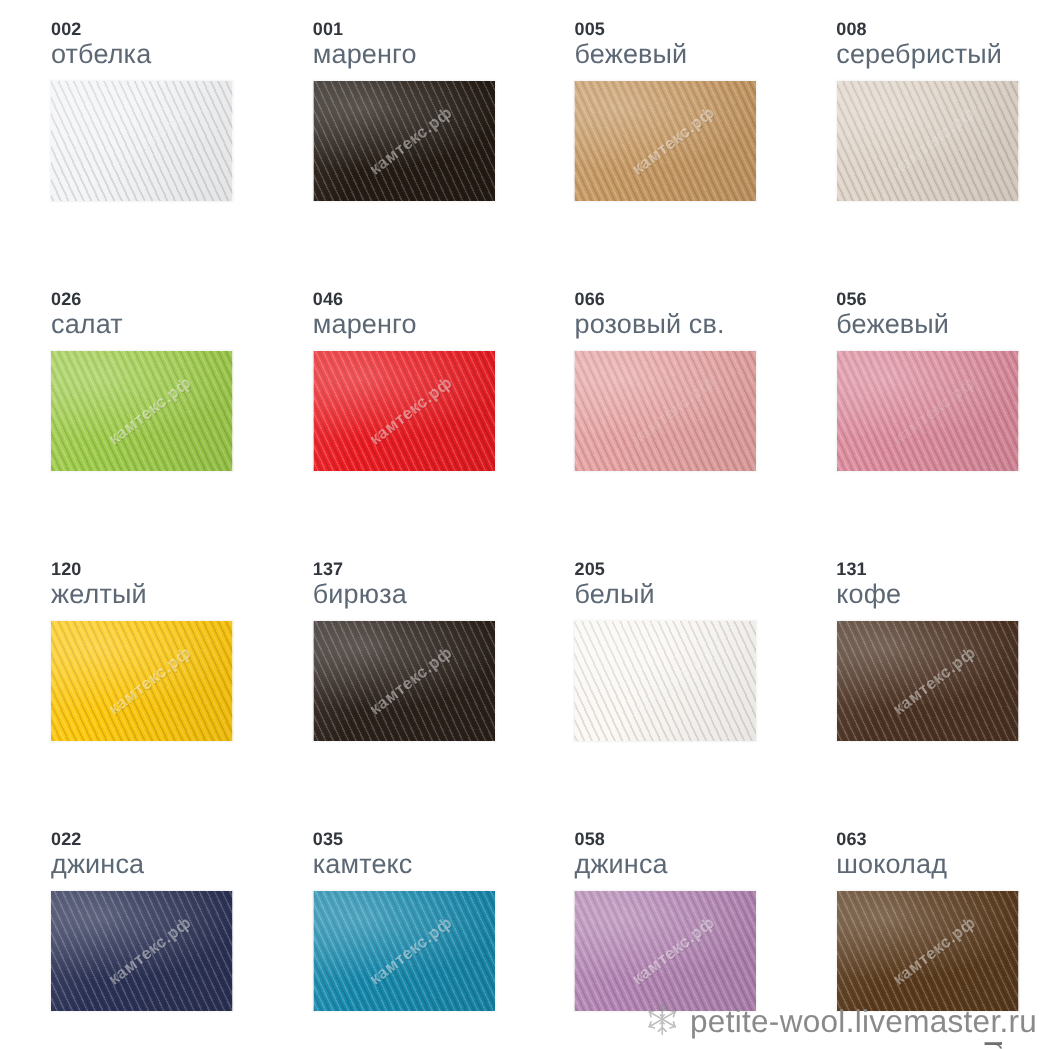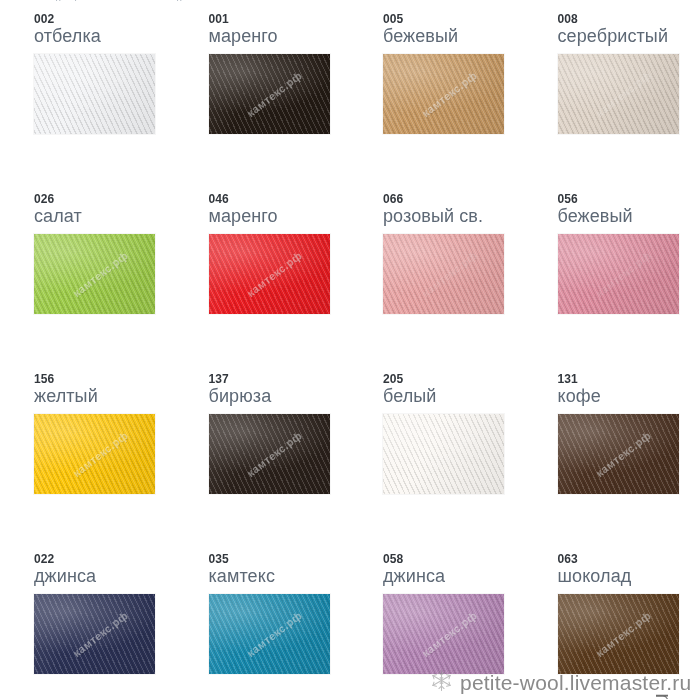--- a/index.html
+++ b/index.html
@@ -242,21 +242,21 @@
       <div class="cell-code">056</div>
       <div class="cell-name">бежевый</div>
       <div class="cell-swatch faint">
         <div class="base" style="background: rgb(221, 140, 158);"></div>
         <div class="strands"></div>
         <div class="sheen"></div>
         <div class="mark">камтекс.рф</div>
       </div>
     </div>
     <div class="cell">
-      <div class="cell-code">156</div>
+      <div class="cell-code">120</div>
       <div class="cell-name">желтый</div>
       <div class="cell-swatch ">
         <div class="base" style="background: rgb(253, 199, 11);"></div>
         <div class="strands"></div>
         <div class="sheen"></div>
         <div class="mark">камтекс.рф</div>
       </div>
     </div>
     <div class="cell">
       <div class="cell-code">137</div>

